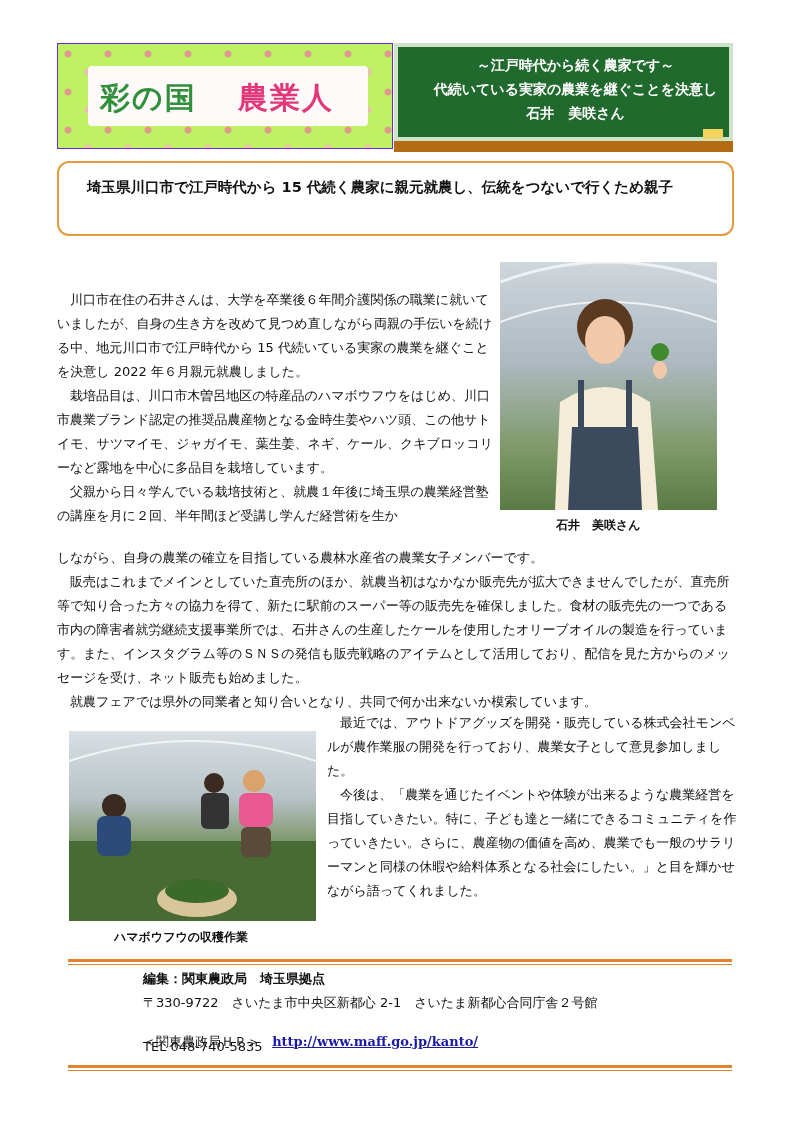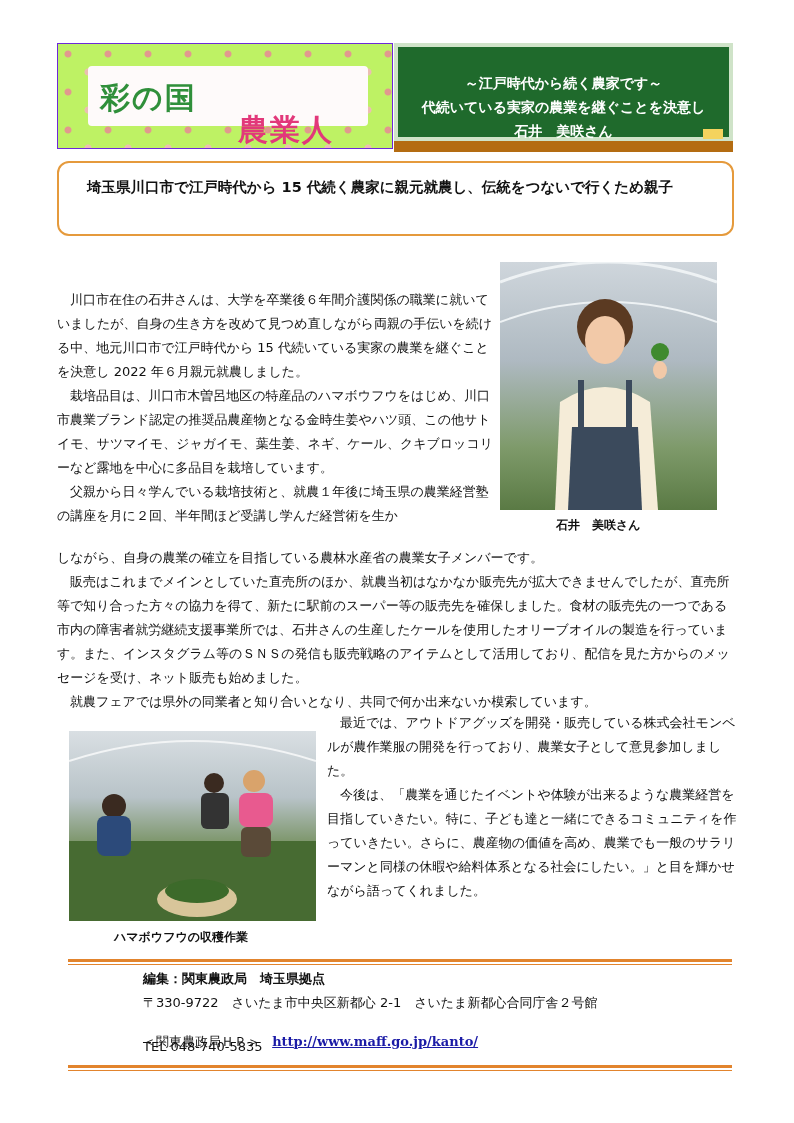--- a/index.html
+++ b/index.html
@@ -13,29 +13,29 @@
   .banner .pattern { position: absolute; inset: 0;
      background-image:
        radial-gradient(circle at 10px 10px, #e88a96 3px, transparent 4px),
        radial-gradient(circle at 30px 28px, #f4b6c0 3px, transparent 4px);
      background-size: 40px 38px; opacity: 0.85; }
   .banner .inner { position: absolute; left: 30px; top: 22px; width: 280px; height: 60px;
      background: #fefafa; border-radius: 4px; }
   .banner .t1 { position: absolute; left: 42px; top: 34px; font-size: 30px; color: #2f8f3a;
      font-weight: bold; letter-spacing: 2px; }
   .banner .t2 { position: absolute; left: 180px; top: 34px; font-size: 30px; color: #e2387a;
-     font-weight: bold; letter-spacing: 2px; margin-top: 32px; }
+     font-weight: bold; letter-spacing: 2px; }
 
   
   .board { left: 394px; top: 43px; width: 339px; height: 98px; background: #1f6a2c;
            border: 4px solid #cfe3c8; box-sizing: border-box; }
   .board-base { left: 394px; top: 141px; width: 339px; height: 11px; background: #b46c12; }
   .board-eraser { left: 703px; top: 129px; width: 20px; height: 10px; background: #f4d35e; }
-  .board .line { position: absolute; left: 0; width: 100%; text-align: center; color: #fff;
-                 font-weight: bold; font-size: 14px; margin-top: 18px; }
+  .board .line { position: absolute; left: 12px; width: 100%; text-align: center; color: #fff;
+                 font-weight: bold; font-size: 14px; }
 
   
   .intro { left: 57px; top: 161px; width: 677px; height: 75px; border: 2px solid #e59a3c;
            border-radius: 12px; box-sizing: border-box; background: #fff; padding-left: 48px; }
   .intro .txt { position: absolute; left: 14px; top: 12px; right: 10px;
                 font-size: 14.5px; line-height: 25px; font-weight: bold; }
   .intro .txt .l1 { display: block; padding-left: 14px; }
 
   
   .para { font-size: 13px; line-height: 24px; color: #111; }

